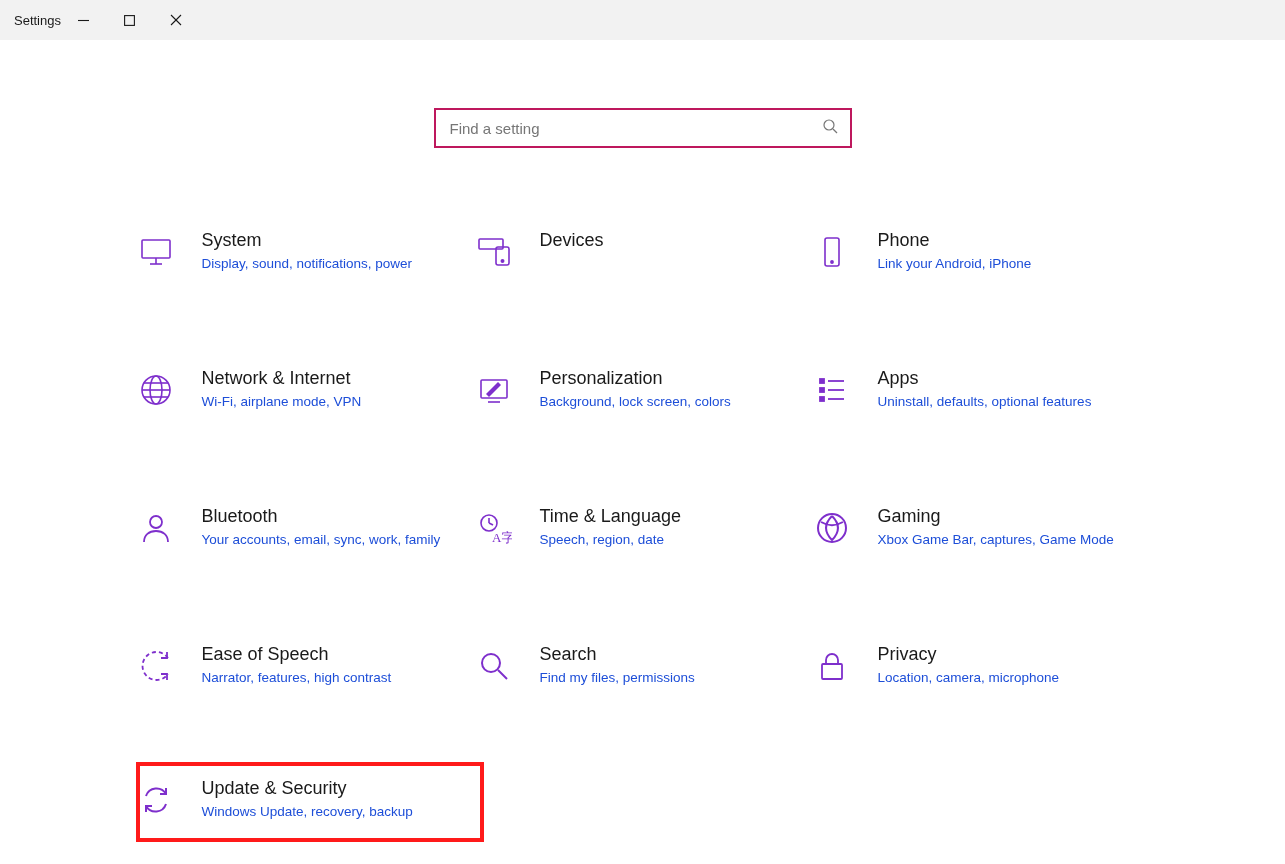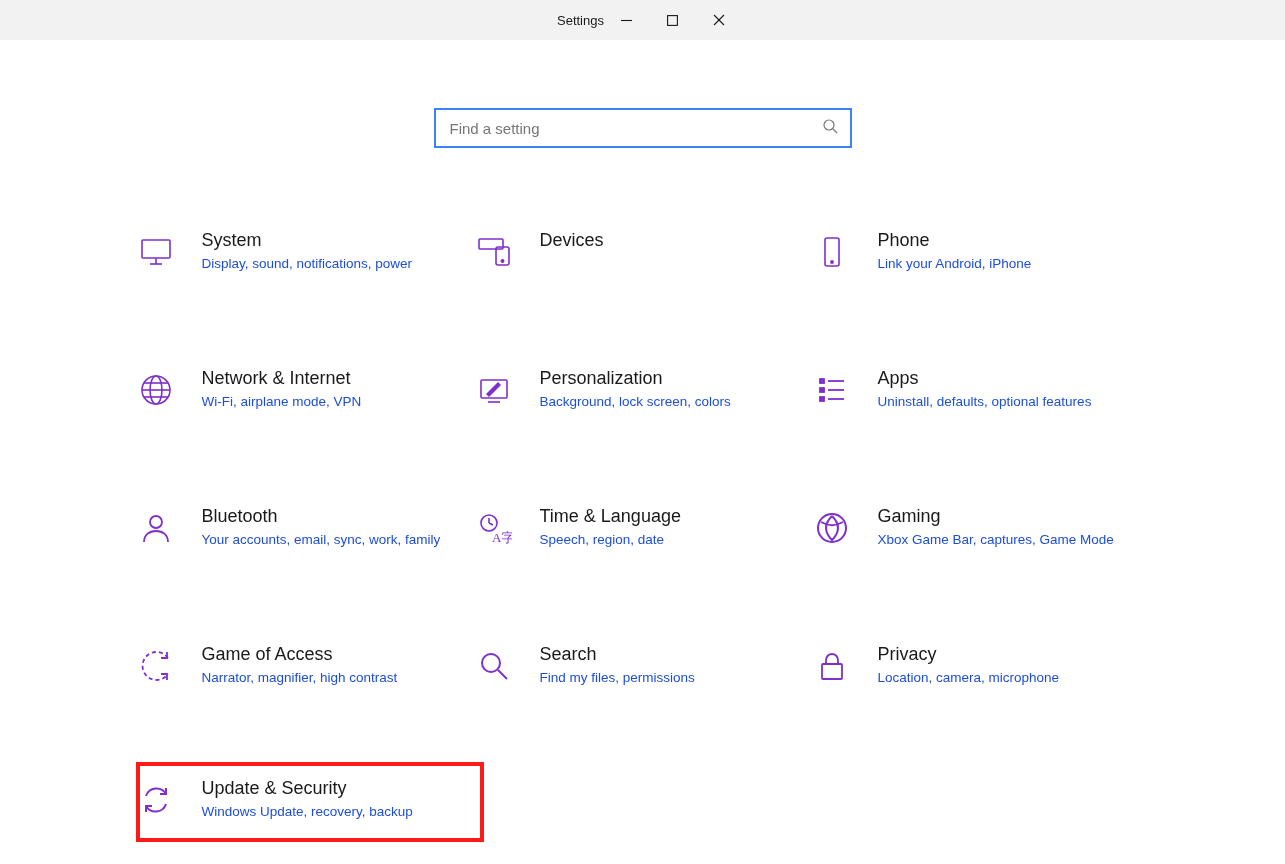--- a/index.html
+++ b/index.html
@@ -9,21 +9,21 @@
     width: 1285px;
     height: 864px;
     overflow: hidden;
     color: #1a1a1a;
   }
   .titlebar {
     height: 40px;
     background: #f2f2f2;
     display: flex;
     align-items: center;
-    justify-content: center;
+    justify-content: flex-start;
     padding-left: 14px;
     font-size: 13px;
     font-weight: 400;
   }
   .titlebar .controls {
     display: flex;
     height: 100%;
   }
   .titlebar .ctrl {
     width: 46px;
@@ -33,21 +33,21 @@
   }
   .ctrl svg { display:block; }
   .search-wrap {
     display: flex;
     justify-content: center;
     margin-top: 68px;
   }
   .search {
     width: 418px;
     height: 40px;
-    border: 2px solid #3b82f6;
+    border: 2px solid #be185d;
     display: flex;
     align-items: center;
     padding: 0 12px 0 14px;
   }
   .search input {
     flex: 1;
     border: none;
     outline: none;
     font-size: 15px;
     color: #555;
@@ -278,22 +278,22 @@
   <div class="tile">
     <div class="iconcol">
         <span>
       <svg width="36" height="36" viewBox="0 0 36 36" fill="none" stroke="currentColor" stroke-width="1.8">
         <path d="M30 10 A14 14 0 1 0 30 26" stroke-dasharray="4 3"></path>
         <path d="M23 10 l6 0 l0 -6"></path>
             <path d="M23 26 l6 0 l0 6"></path>
       </svg></span>
       </div>
     <div class="textcol">
-      <div class="title">Game of Access</div>
-      <div class="desc">Narrator, magnifier, high contrast</div>
+      <div class="title">Ease of Speech</div>
+      <div class="desc">Narrator, features, high contrast</div>
     </div>
   </div>
 
   <div class="tile">
     <div class="iconcol">
         <span>
       <svg width="36" height="36" viewBox="0 0 36 36" fill="none" stroke="currentColor" stroke-width="2">
         <circle cx="15" cy="15" r="9"></circle>
             <line x1="22" y1="22" x2="31" y2="31"></line>
       </svg></span>

